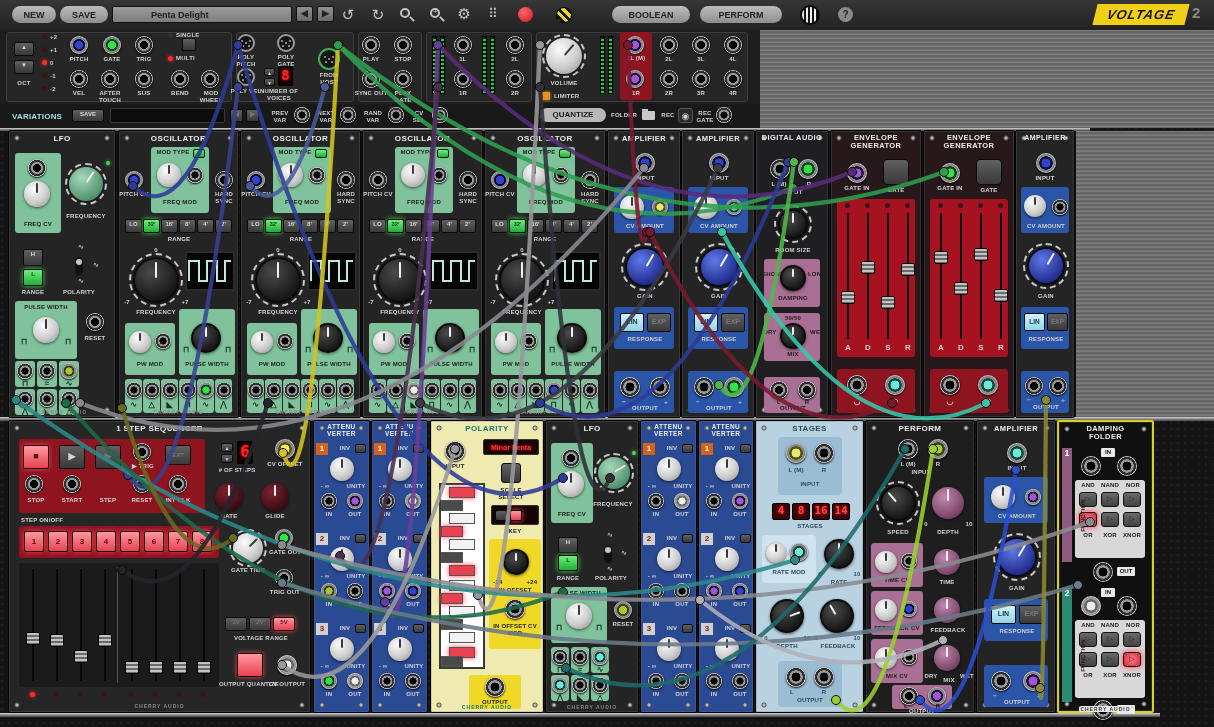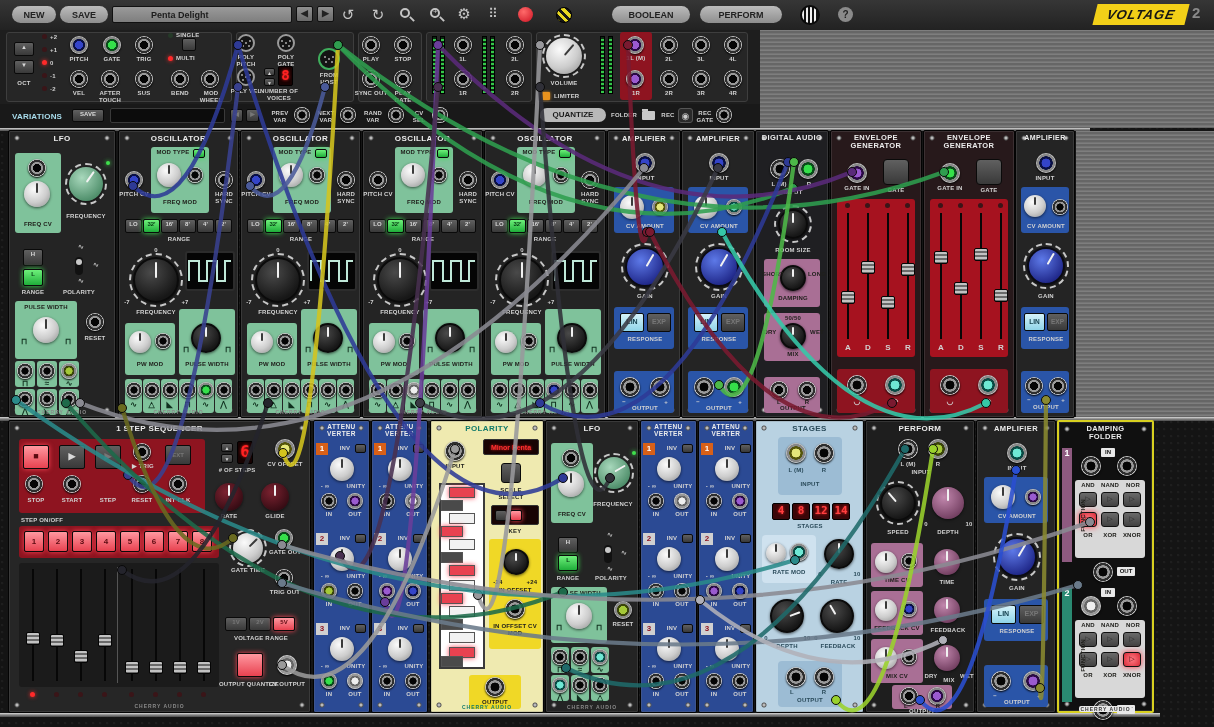--- a/index.html
+++ b/index.html
@@ -1078,21 +1078,21 @@
 <div class="mod" style="left:755px;top:420px;width:109px;height:293px;background-color:#b9d2e2">
  <div class="mtitle" style="color:#2a4a5a">STAGES</div>
  <div class="abs" style="left:22px;top:16px;width:64px;height:58px;background:#9cbcd4;border-radius:4px"></div>
  <span class="jk j20 ly" style="left:30px;top:22px"></span>
  <span class="jk j20" style="left:58px;top:22px"></span>
  <span class="t lt" style="left:22px;top:46px;width:36px">L (M)</span>
  <span class="t lt" style="left:60px;top:46px;width:16px">R</span>
  <span class="t lt" style="left:22px;top:60px;width:64px">INPUT</span>
  <span class="seg" style="left:16px;top:82px;width:18px;height:17px;font-size:11px;background:#3a0608;color:#ff4040">4</span>
  <span class="seg" style="left:36px;top:82px;width:18px;height:17px;font-size:11px;background:#3a0608;color:#ff4040">8</span>
- <span class="seg" style="left:56px;top:82px;width:18px;height:17px;font-size:11px;background:#3a0608;color:#ff4040">12</span>
+ <span class="seg" style="left:56px;top:82px;width:18px;height:17px;font-size:11px;background:#3a0608;color:#ff4040">16</span>
  <span class="seg" style="left:76px;top:82px;width:18px;height:17px;font-size:11px;background:#3a0608;color:#ff4040">14</span>
  <span class="t lt" style="left:28px;top:102px;width:52px">STAGES</span>
  <div class="abs" style="left:6px;top:114px;width:54px;height:48px;background:#cfe2ef;border-radius:4px"></div>
  <span class="kn kw" style="left:10px;top:122px;width:20px;height:20px">
         <i></i>
       </span>
  <span class="jk j18 lc" style="left:34px;top:122px"></span>
  <span class="t lt" style="left:6px;top:148px;width:54px">RATE MOD</span>
  <span class="kn kd" style="left:68px;top:118px;width:30px;height:30px">
         <i></i>

